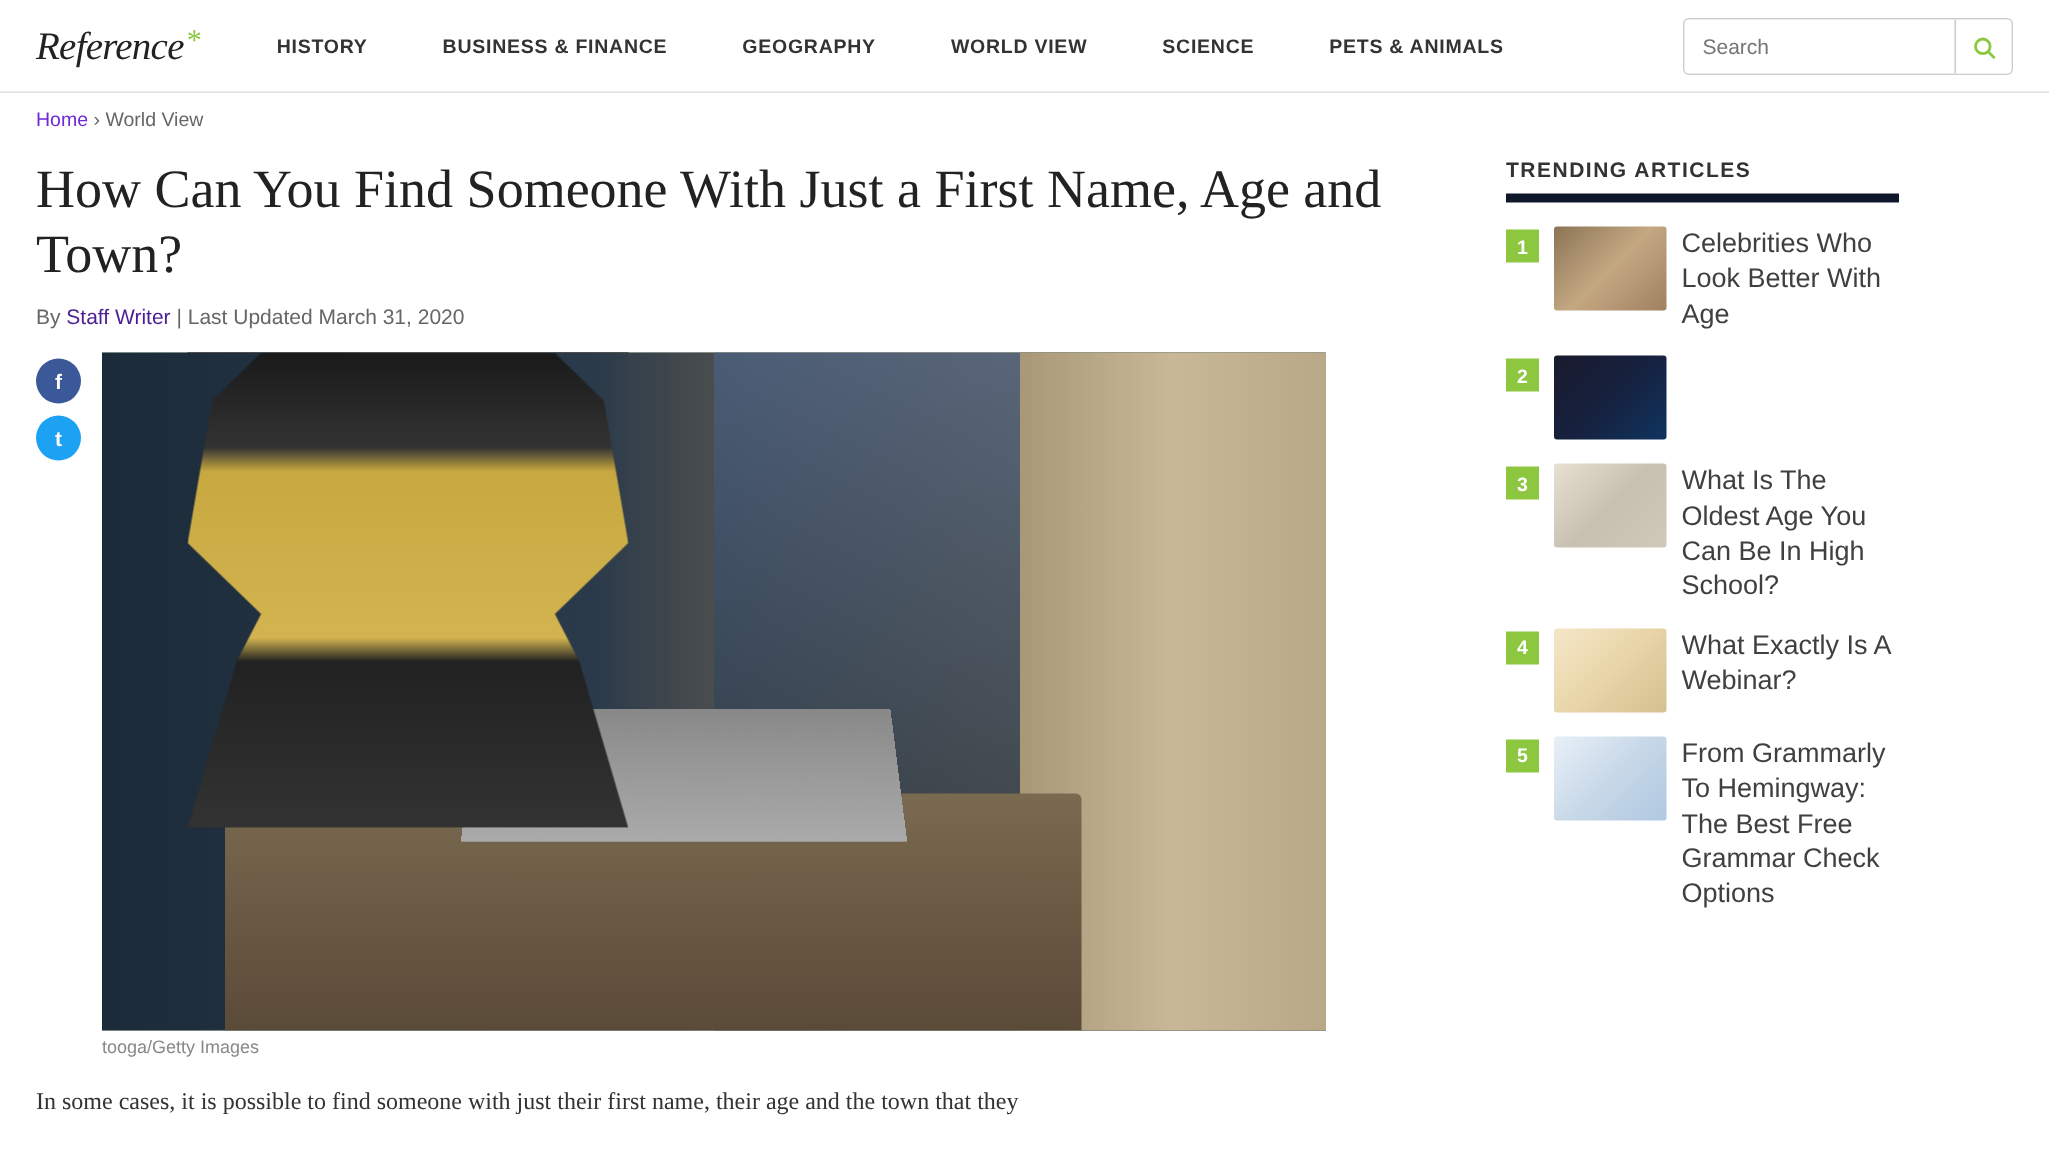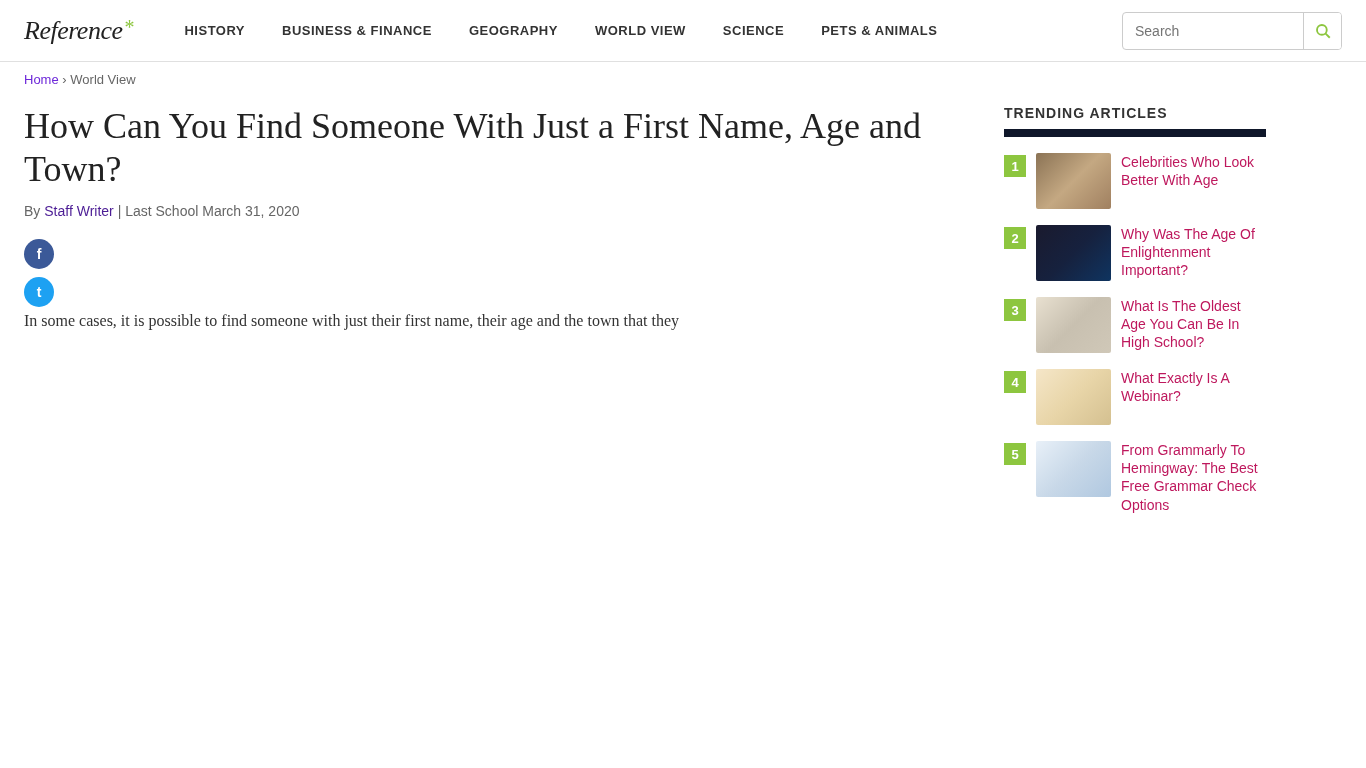--- a/index.html
+++ b/index.html
@@ -29,37 +29,36 @@
     }
     .logo-asterisk {
       color: #8dc63f;
       font-size: 20px;
       margin-left: 2px;
     }
     nav {
       display: flex;
       align-items: flex-end;
       flex: 1;
-      gap: 1px;
+      gap: 14px;
     }
     .nav-item {
       font-family: Arial, sans-serif;
       font-size: 13px;
       font-weight: 600;
       color: #333;
       text-transform: uppercase;
       letter-spacing: 0.5px;
       padding: 0 18px;
       cursor: pointer;
       text-decoration: none;
       white-space: nowrap;
     }
     .search-box {
       display: flex;
-      align-items: center;
       border: 1px solid #ccc;
       border-radius: 4px;
       overflow: hidden;
       height: 38px;
       margin-left: auto;
     }
     .search-input {
       border: none;
       outline: none;
       padding: 0 12px;
@@ -167,21 +166,21 @@
       padding-top: 8px;
     }
     .trending-title {
       font-family: Arial, sans-serif;
       font-size: 14px;
       font-weight: 700;
       text-transform: uppercase;
       letter-spacing: 1px;
       color: #333;
       margin-bottom: 16px;
-      border-bottom: 8px solid #0f172a;
+      border-bottom: 6px solid #0f172a;
       padding-bottom: 8px;
     }
     .trending-item {
       display: flex;
       align-items: flex-start;
       margin-bottom: 16px;
       gap: 10px;
       cursor: pointer;
     }
     .trending-number {
@@ -206,23 +205,23 @@
       border-radius: 2px;
       overflow: hidden;
     }
     .thumb-1 { background: linear-gradient(135deg, #8b7355 0%, #c4a882 50%, #a08060 100%); }
     .thumb-2 { background: linear-gradient(135deg, #1a1a2e 0%, #16213e 50%, #0f3460 100%); }
     .thumb-3 { background: linear-gradient(135deg, #e8e0d0 0%, #c8c0b0 50%, #d0c8b8 100%); }
     .thumb-4 { background: linear-gradient(135deg, #f5e6c8 0%, #e8d5a8 50%, #d4c090 100%); }
     .thumb-5 { background: linear-gradient(135deg, #e8f0f8 0%, #c8d8e8 50%, #b0c8e0 100%); }
     .trending-item-text {
       font-family: Arial, sans-serif;
-      font-size: 14px;
+      font-size: 18px;
       line-height: 1.3;
-      color: #be185d;
+      color: #404040;
       flex: 1;
     }
     .main-photo {
       width: 816px;
       height: 452px;
       background: #3a4a3a;
       position: relative;
       overflow: hidden;
     }
     
@@ -264,53 +263,63 @@
   <a href="#">Home</a>
   <span>›</span>
   <span>World View</span>
 </div>
 
 <div class="main-content">
 
   <article class="article">
     <h1 class="article-title">How Can You Find Someone With Just a First Name, Age and Town?</h1>
     <div class="article-meta">
-      <span>By </span><span class="author">Staff Writer</span><span> | Last School </span><span>March 31, 2020</span>
+      <span>By </span><span class="author">Staff Writer</span><span> | Last Updated </span><span>March 31, 2020</span>
     </div>
 
     <div style="display:flex; align-items:flex-start;">
       <div class="social-icons">
         <a class="social-icon social-facebook" href="#">
           <span>f</span>
         </a>
         <a class="social-icon social-twitter" href="#">
           <span>t</span>
         </a>
       </div>
 
+      <div>
+        <div class="main-photo">
+          <div class="scene-bg"></div>
+          <div class="scene-window"></div>
+          <div class="scene-curtain"></div>
+          <div class="scene-table"></div>
+          <div class="scene-laptop"></div>
+          <div class="scene-person"></div>
+        </div>
+        <div class="image-caption">tooga/Getty Images</div>
+      </div>
     </div>
 
     <div class="article-body">
       <p>In some cases, it is possible to find someone with just their first name, their age and the town that they</p>
     </div>
   </article>
 
   <aside class="sidebar">
     <div class="trending-title">TRENDING ARTICLES</div>
 
     <div class="trending-item">
       <div class="trending-number">1</div>
       <div class="trending-thumb thumb-1"></div>
       <div class="trending-item-text">Celebrities Who Look Better With Age</div>
     </div>
 
     <div class="trending-item">
       <div class="trending-number">2</div>
       <div class="trending-thumb thumb-2"></div>
-      <div class="trending-item-text">Why Was The Age Of Enlightenment Important?</div>
     </div>
 
     <div class="trending-item">
       <div class="trending-number">3</div>
       <div class="trending-thumb thumb-3"></div>
       <div class="trending-item-text">What Is The Oldest Age You Can Be In High School?</div>
     </div>
 
     <div class="trending-item">
       <div class="trending-number">4</div>

